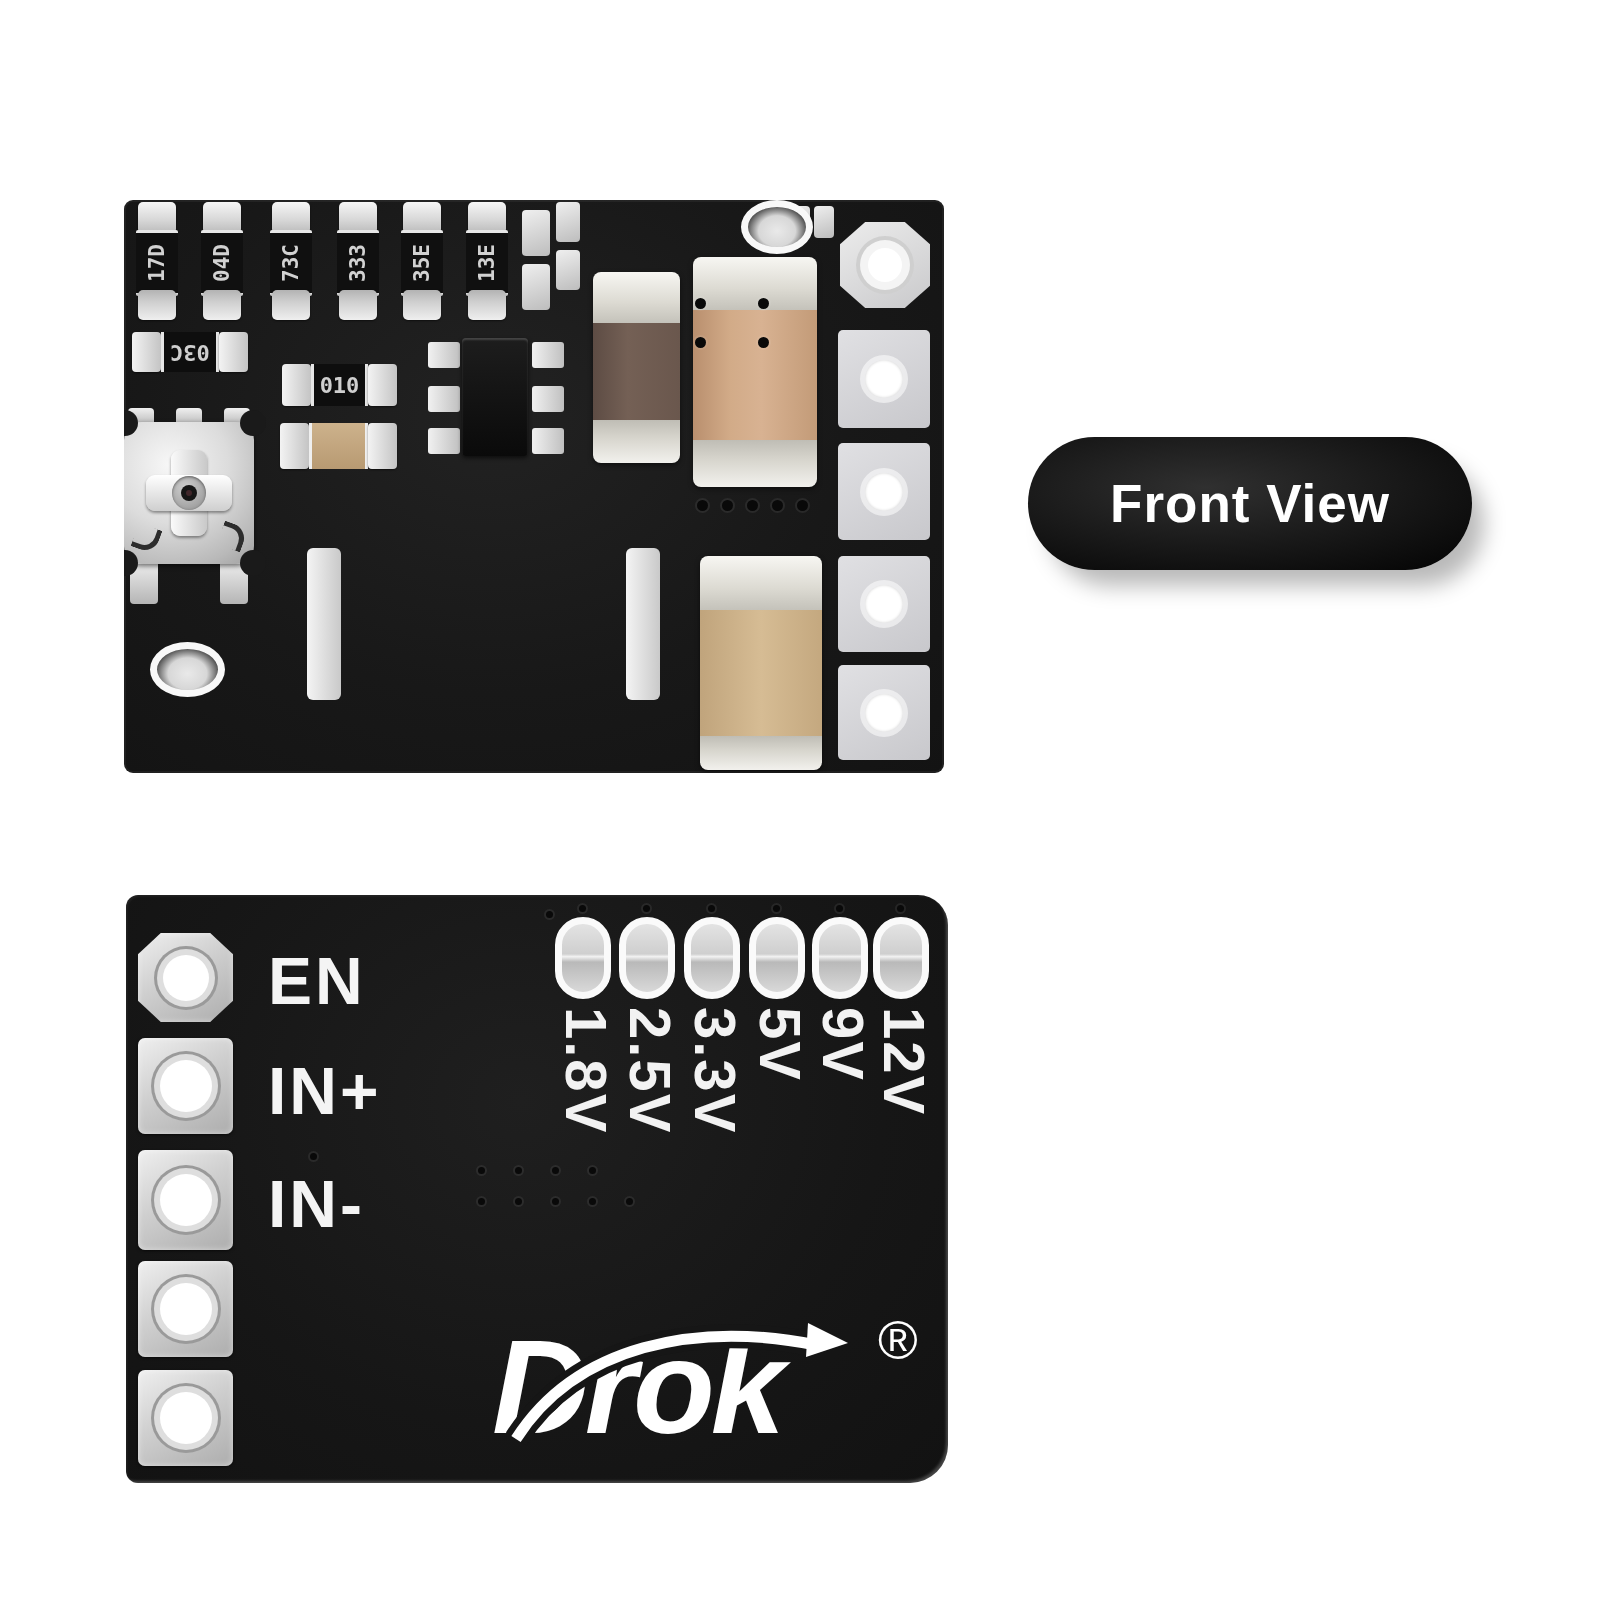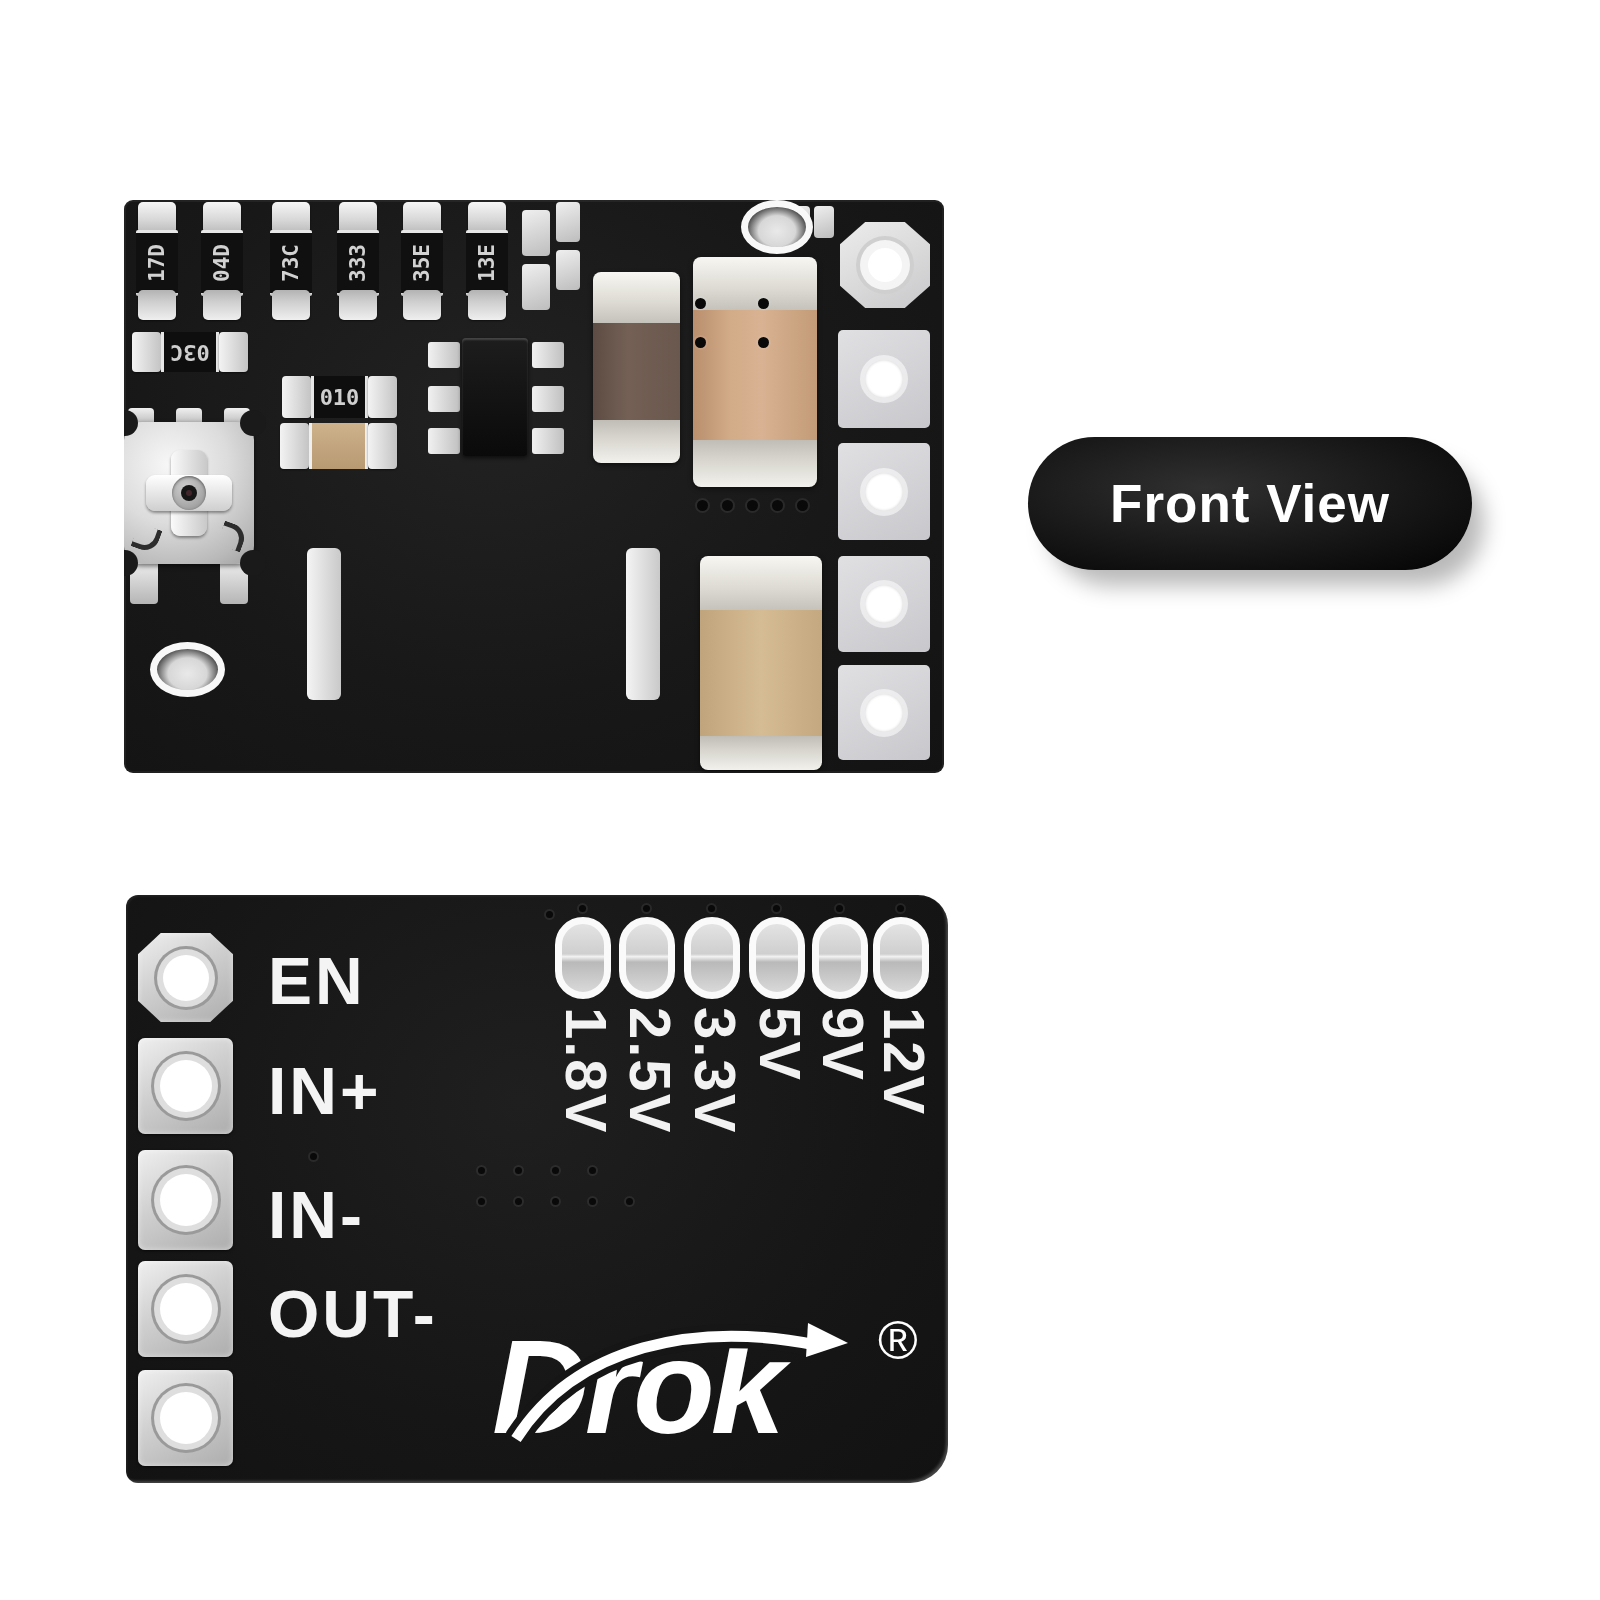--- a/index.html
+++ b/index.html
@@ -204,21 +204,21 @@
       <div class="pot-cross-h"></div>
       <div class="pot-center">
         <div class="pot-hole">
           <div class="pot-dot"></div>
         </div>
       </div>
       <div class="pot-mark" style="left:10px;top:104px;transform:rotate(20deg);"></div>
       <div class="pot-mark" style="left:96px;top:102px;transform:rotate(-70deg);"></div>
     </div>
 
-    <div class="hcomp" style="left:158px;top:176px;width:115px;height:42px;">
+    <div class="hcomp" style="left:158px;top:164px;width:115px;height:42px;">
       <div class="hp"></div>
       <div class="hband">
           <span class="hlabel">010</span>
         </div>
       <div class="hp"></div>
     </div>
 
     <div class="hcomp" style="left:156px;top:223px;width:117px;height:46px;">
       <div class="hp"></div>
       <div class="hband" style="background:linear-gradient(180deg,#cdb28c,#b89a72);border-color:#efefef;"></div>
@@ -298,22 +298,21 @@
     </div>
     <div class="bpad" style="top:366px;height:96px;">
       <div class="bhole"></div>
     </div>
     <div class="bpad" style="top:475px;height:96px;">
       <div class="bhole"></div>
     </div>
 
     <div class="pin-label" style="top:48px;">EN</div>
     <div class="pin-label" style="top:158px;">IN+</div>
-    <div class="pin-label" style="top:271px;margin-top:11px;">IN-</div>
-    <div class="pin-label" style="top:381px;">OUT-</div>
+    <div class="pin-label" style="top:271px;">IN-</div>
 
     <div class="boval" style="left:429px;top:22px;"></div>
     <div class="boval" style="left:493px;top:22px;"></div>
     <div class="boval" style="left:558px;top:22px;"></div>
     <div class="boval" style="left:623px;top:22px;"></div>
     <div class="boval" style="left:686px;top:22px;"></div>
     <div class="boval" style="left:747px;top:22px;"></div>
 
     <div class="via sm" style="left:453px;top:10px;"></div>
     <div class="via sm" style="left:517px;top:10px;"></div>

